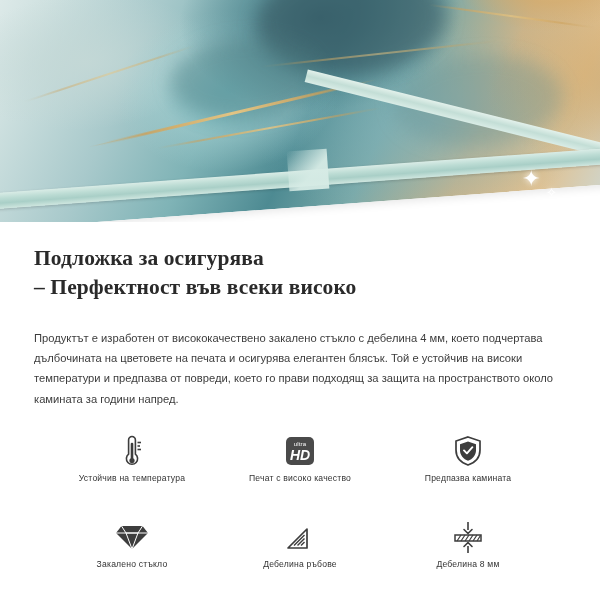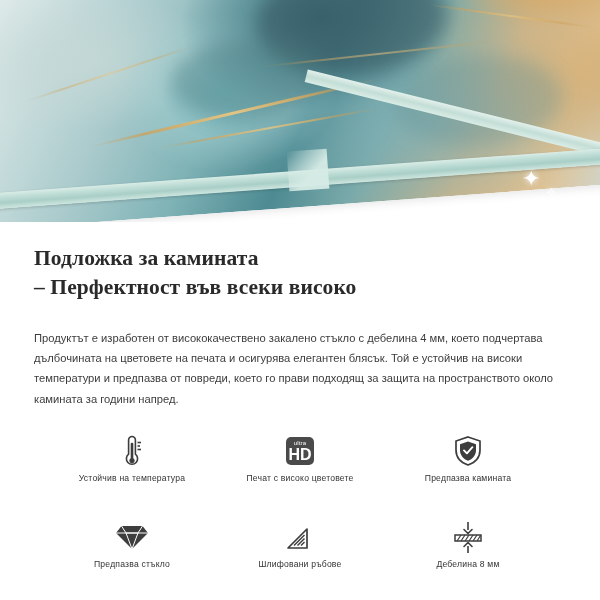--- a/index.html
+++ b/index.html
@@ -158,21 +158,21 @@
     border-radius: 5px;
     background: #4a4a4a;
     color: #ffffff;
     display: flex;
     flex-direction: column;
     align-items: center;
     justify-content: center;
     line-height: 1;
   }
   .ultrahd .u1 { font-size: 6px; letter-spacing: .2px; }
-  .ultrahd .u2 { font-size: 16px; font-weight: bold; margin-top: 1px; }
+  .ultrahd .u2 { font-size: 14px; font-weight: bold; margin-top: 1px; font-style: italic; }
 </style>
 </head>
 <body>
 
 <div class="page">
 
   <div class="hero">
     <div class="glass-panel">
       <div class="ink i1"></div>
       <div class="ink i2"></div>
@@ -186,21 +186,21 @@
     </div>
     <div class="glass-edge2"></div>
     <div class="glass-edge"></div>
     <div class="corner-fold"></div>
     <div class="sparkle s1">✦</div>
     <div class="sparkle s2">✧</div>
   </div>
 
   <div class="content">
     <h1 class="headline">
-      <span>Подложка за камината</span>
+      <span>Подложка за осигурява</span>
       <span class="l2">– Перфектност във всеки високо</span>
     </h1>
     <p class="body-copy">Продуктът е изработен от висококачествено закалено стъкло с дебелина 4 мм, което подчертава дълбочината на цветовете на печата и осигурява елегантен блясък. Той е устойчив на високи температури и предпазва от повреди, което го прави подходящ за защита на пространството около камината за години напред.</p>
 
     <div class="features">
 
       <div class="feature">
         <div class="ico">
           <svg width="26" height="40" viewBox="0 0 26 40" fill="none" stroke="#3d3d3d" stroke-width="1.6">
             <path d="M13 5.5 a3.4 3.4 0 0 1 3.4 3.4 v14.3 a5.6 5.6 0 1 1 -6.8 0 V8.9 A3.4 3.4 0 0 1 13 5.5 z"></path>
@@ -214,21 +214,21 @@
         <div class="cap">Устойчив на температура</div>
       </div>
 
       <div class="feature">
         <div class="ico">
           <div class="ultrahd">
             <span class="u1">ultra</span>
             <span class="u2">HD</span>
           </div>
         </div>
-        <div class="cap">Печат с високо цветовете</div>
+        <div class="cap">Печат с високо качество</div>
       </div>
 
       <div class="feature">
         <div class="ico">
           <svg width="30" height="34" viewBox="0 0 30 34">
             <path d="M15 3 L27 7 v9 c0 7.2 -5 12.6 -12 15 C8 28.6 3 23.2 3 16 V7 z" fill="none" stroke="#3d3d3d" stroke-width="1.7"></path>
             <path d="M15 7.6 L23 10.3 v5.9 c0 5 -3.4 8.8 -8 10.6 -4.6 -1.8 -8 -5.6 -8 -10.6 v-5.9 z" fill="#3d3d3d"></path>
             <path d="M11 16.4 l2.9 2.9 L19.4 13.2" fill="none" stroke="#ffffff" stroke-width="1.9" stroke-linecap="round" stroke-linejoin="round"></path>
           </svg>
         </div>
@@ -238,33 +238,33 @@
       <div class="feature">
         <div class="ico">
           <svg width="34" height="30" viewBox="0 0 34 30">
             <path d="M6.5 4 H27.5 L33 11 L17 27 L1 11 Z" fill="#3d3d3d"></path>
             <path d="M1 11 H33" stroke="#ffffff" stroke-width="1"></path>
             <path d="M6.5 4 L11 11 L17 27" stroke="#ffffff" stroke-width="1" fill="none"></path>
             <path d="M27.5 4 L23 11 L17 27" stroke="#ffffff" stroke-width="1" fill="none"></path>
             <path d="M11 11 H23" stroke="#ffffff" stroke-width="1"></path>
           </svg>
         </div>
-        <div class="cap">Предпазва стъкло</div>
+        <div class="cap">Закалено стъкло</div>
       </div>
 
       <div class="feature">
         <div class="ico">
           <svg width="32" height="30" viewBox="0 0 32 30">
             <path d="M4 26 L23 26 L23 7 Z" fill="none" stroke="#3d3d3d" stroke-width="1.7" stroke-linejoin="round"></path>
             <line x1="10" y1="23.5" x2="20.5" y2="13" stroke="#3d3d3d" stroke-width="1.4"></line>
             <line x1="13.5" y1="23.5" x2="20.5" y2="16.5" stroke="#3d3d3d" stroke-width="1.4"></line>
             <line x1="17" y1="23.5" x2="20.5" y2="20" stroke="#3d3d3d" stroke-width="1.4"></line>
           </svg>
         </div>
-        <div class="cap">Шлифовани ръбове</div>
+        <div class="cap">Дебелина ръбове</div>
       </div>
 
       <div class="feature">
         <div class="ico">
           <svg width="34" height="34" viewBox="0 0 34 34">
             <line x1="17" y1="2" x2="17" y2="10" stroke="#3d3d3d" stroke-width="1.6"></line>
             <path d="M13 9.5 L17 13.5 L21 9.5" fill="none" stroke="#3d3d3d" stroke-width="1.6" stroke-linecap="round" stroke-linejoin="round"></path>
             <rect x="4" y="15" width="26" height="6" fill="none" stroke="#3d3d3d" stroke-width="1.5"></rect>
             <line x1="6" y1="21" x2="10" y2="15" stroke="#3d3d3d" stroke-width="1.2"></line>
             <line x1="10" y1="21" x2="14" y2="15" stroke="#3d3d3d" stroke-width="1.2"></line>

